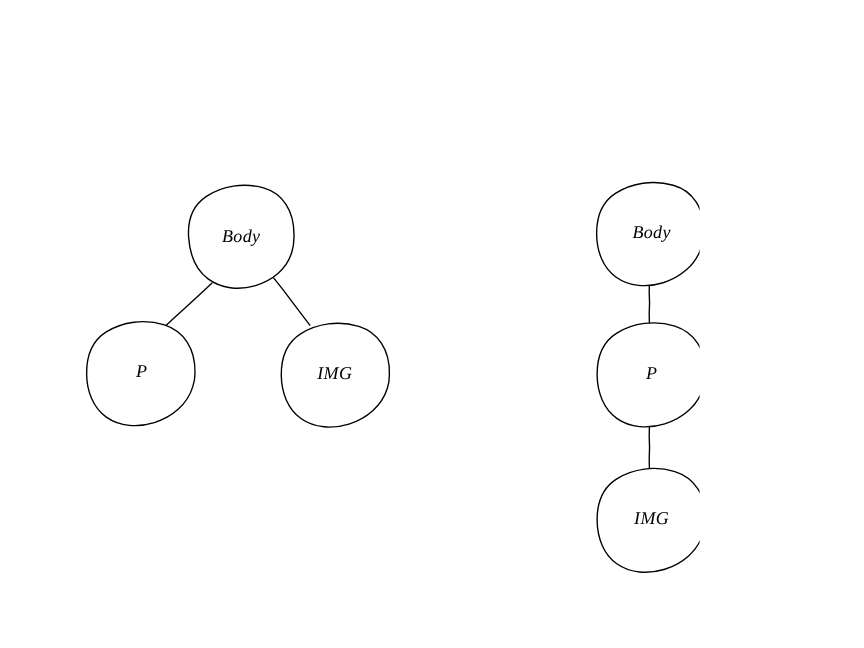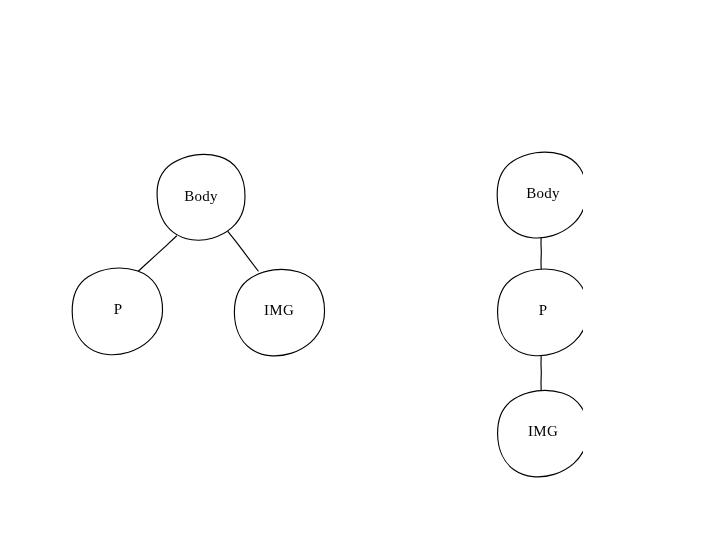--- a/index.html
+++ b/index.html
@@ -8,20 +8,21 @@
     padding: 0;
     background: #ffffff;
   }
   #canvas {
     position: relative;
     width: 583px;
     height: 540px;
     background: #ffffff;
     overflow: hidden;
     font-family: "Liberation Serif", "DejaVu Serif", serif;
+    font-style: italic;
   }
   #diagram-svg {
     position: absolute;
     left: 0;
     top: 0;
     width: 720px;
     height: 540px;
     display: block;
   }
   .node-circle {

